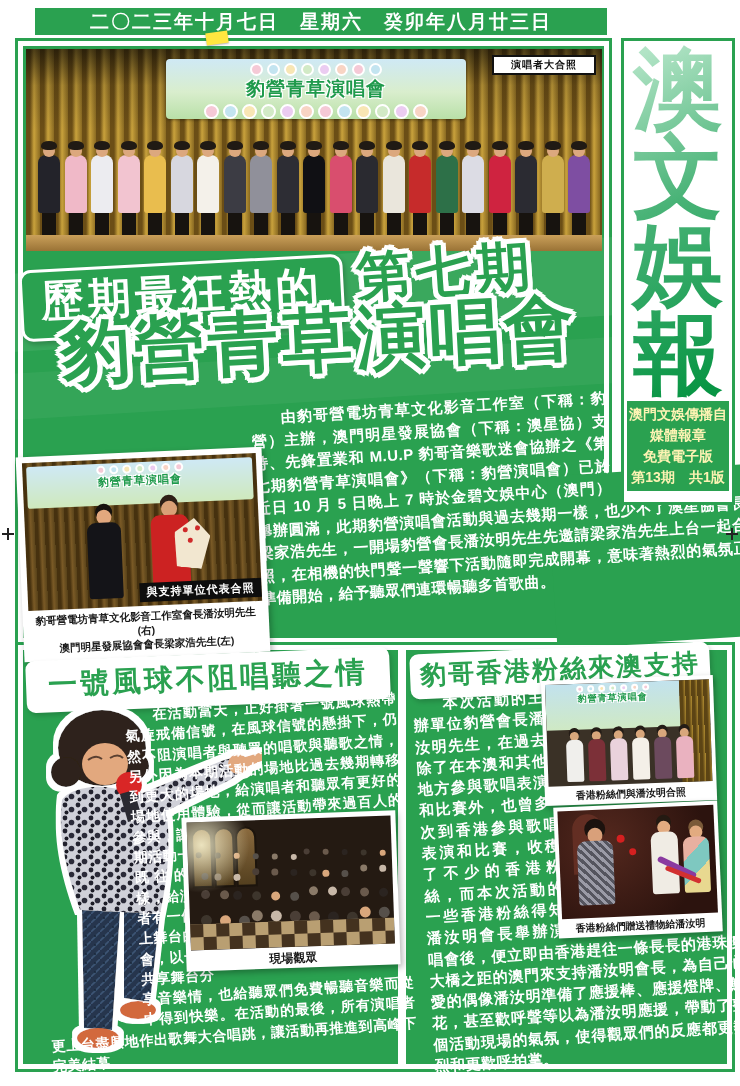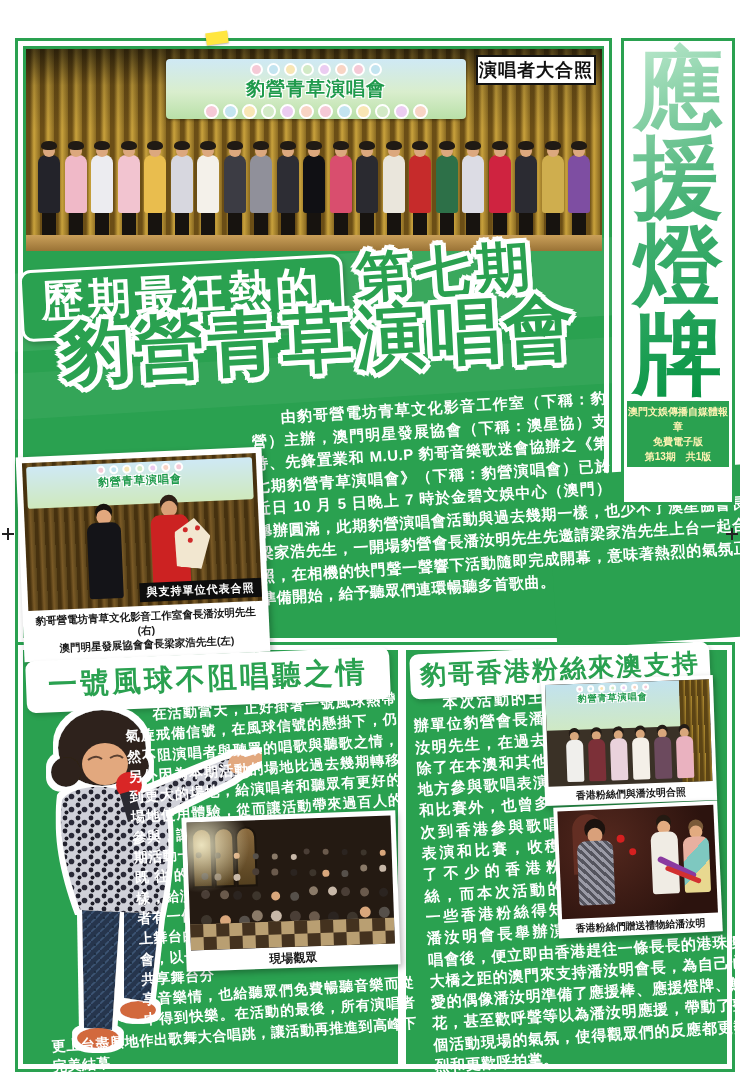--- a/index.html
+++ b/index.html
@@ -28,21 +28,21 @@
   .crop:after{left:0;top:5px;width:12px;height:2px;}
 
   
   .top-photo{position:absolute;left:26px;top:49px;width:576px;height:202px;overflow:hidden;z-index:2;
      background:
        linear-gradient(180deg,rgba(10,8,4,.65) 0%,rgba(10,8,4,.15) 18%,rgba(0,0,0,0) 40%),
        repeating-linear-gradient(90deg,#6b4e16 0 4px,#c9a23c 8px,#8a6a22 14px);}
   .top-photo .floor{position:absolute;left:0;bottom:0;width:100%;height:16px;
        background:linear-gradient(180deg,#caa05a,#9a7336);}
   .photo-label{position:absolute;right:6px;top:6px;background:#fff;border:2px solid #111;color:#111;
-       font-size:18px;font-weight:bold;padding:1px 1px;letter-spacing:1px;}
+       font-size:10px;font-weight:bold;padding:1px 17px;letter-spacing:1px;}
   .banner{position:absolute;left:140px;top:10px;width:300px;height:60px;border-radius:4px;
        background:linear-gradient(180deg,#cfe9f5 0%,#d9eecd 55%,#b9e0a8 100%);
        box-shadow:0 1px 3px rgba(0,0,0,.4);padding-top:4px;}
   .banner-row{display:flex;justify-content:center;align-items:center;gap:4px;}
   .banner-title{color:#1f9a4c;font-weight:900;font-size:19px;letter-spacing:1px;
        text-shadow:1px 1px 0 #fff,-1px 1px 0 #fff,1px -1px 0 #fff,-1px -1px 0 #fff;white-space:nowrap;}
   .dot{border-radius:50%;border:2px solid #fff;flex:0 0 auto;}
   .people-row{position:absolute;left:0;bottom:12px;width:100%;display:flex;align-items:flex-end;
        justify-content:space-between;padding:0 12px;}
   .fig{display:flex;flex-direction:column;align-items:center;}
@@ -127,33 +127,34 @@
   .fp2-arch{position:absolute;left:14px;top:4px;width:30px;height:60px;border-radius:15px 15px 0 0;background:#6a3226;opacity:.8;}
   .rod{position:absolute;border-radius:3px;}
   .small-cap{font-size:10px;}
 
   
   .sidebar{position:absolute;left:621px;top:38px;width:114px;height:467px;background:#fff;
      border:3px solid var(--g);z-index:6;}
   .mast-title{width:100%;padding-top:4px;text-align:center;font-size:90px;line-height:.98;font-weight:900;
      background:linear-gradient(155deg,#b2e4c6 5%,#49b377 45%,#089544 95%);
      -webkit-background-clip:text;background-clip:text;color:transparent;word-break:break-all;}
-  .mast-info{margin:3px 3px 2px;background:var(--g);color:#fdf3b3;font-size:10px;font-weight:bold;
+  .mast-info{margin:3px 3px 2px;background:var(--g);color:#fdf3b3;font-size:14px;font-weight:bold;
      text-align:center;line-height:1.5;white-space:pre-line;padding:3px 0;}
   .mast-date{margin:0 3px;background:#fff100;color:#0a7d3c;font-size:11px;font-weight:900;
      text-align:center;line-height:1.45;white-space:pre-line;padding:4px 0;}
 
   .yellow-tag{position:absolute;left:206px;top:32px;width:22px;height:12px;background:#ffe640;
      transform:rotate(-8deg);z-index:3;box-shadow:0 1px 2px rgba(0,0,0,.3);}
 </style>
 </head>
 <body>
 
 <div class="page">
 
+  <div class="topbar">二〇二三年十月七日　星期六　癸卯年八月廿三日</div>
 
   <div class="frameA"></div>
   <div class="stripe s1"></div>
   <div class="stripe s2"></div>
   <div class="lead-spill"></div>
   <div class="band"></div>
   <div class="gutter-v"></div>
   <div class="crop" style="left:2px;top:528px;"></div>
   <div class="crop" style="left:726px;top:528px;"></div>
   <div class="yellow-tag"></div>
@@ -526,19 +527,19 @@
       </div>
       <div class="rod" style="left:96px;top:58px;width:42px;height:6px;background:#8a3aa0;transform:rotate(28deg);"></div>
       <div class="rod" style="left:104px;top:66px;width:38px;height:5px;background:#d23030;transform:rotate(24deg);"></div>
       <div class="rod" style="left:58px;top:26px;width:8px;height:8px;border-radius:50%;background:#d42020;"></div>
       <div class="rod" style="left:70px;top:40px;width:7px;height:7px;border-radius:50%;background:#d42020;"></div>
     </div>
     <div class="caption small-cap">香港粉絲們贈送禮物給潘汝明</div>
   </div>
 
   <div class="sidebar">
-    <div class="mast-title">應援燈牌</div>
+    <div class="mast-title">澳文娛報</div>
     <div class="mast-info">澳門文娛傳播自媒體報章
 免費電子版
 第13期　共1版</div>
   </div>
 
 </div>
 
 </body></html>

